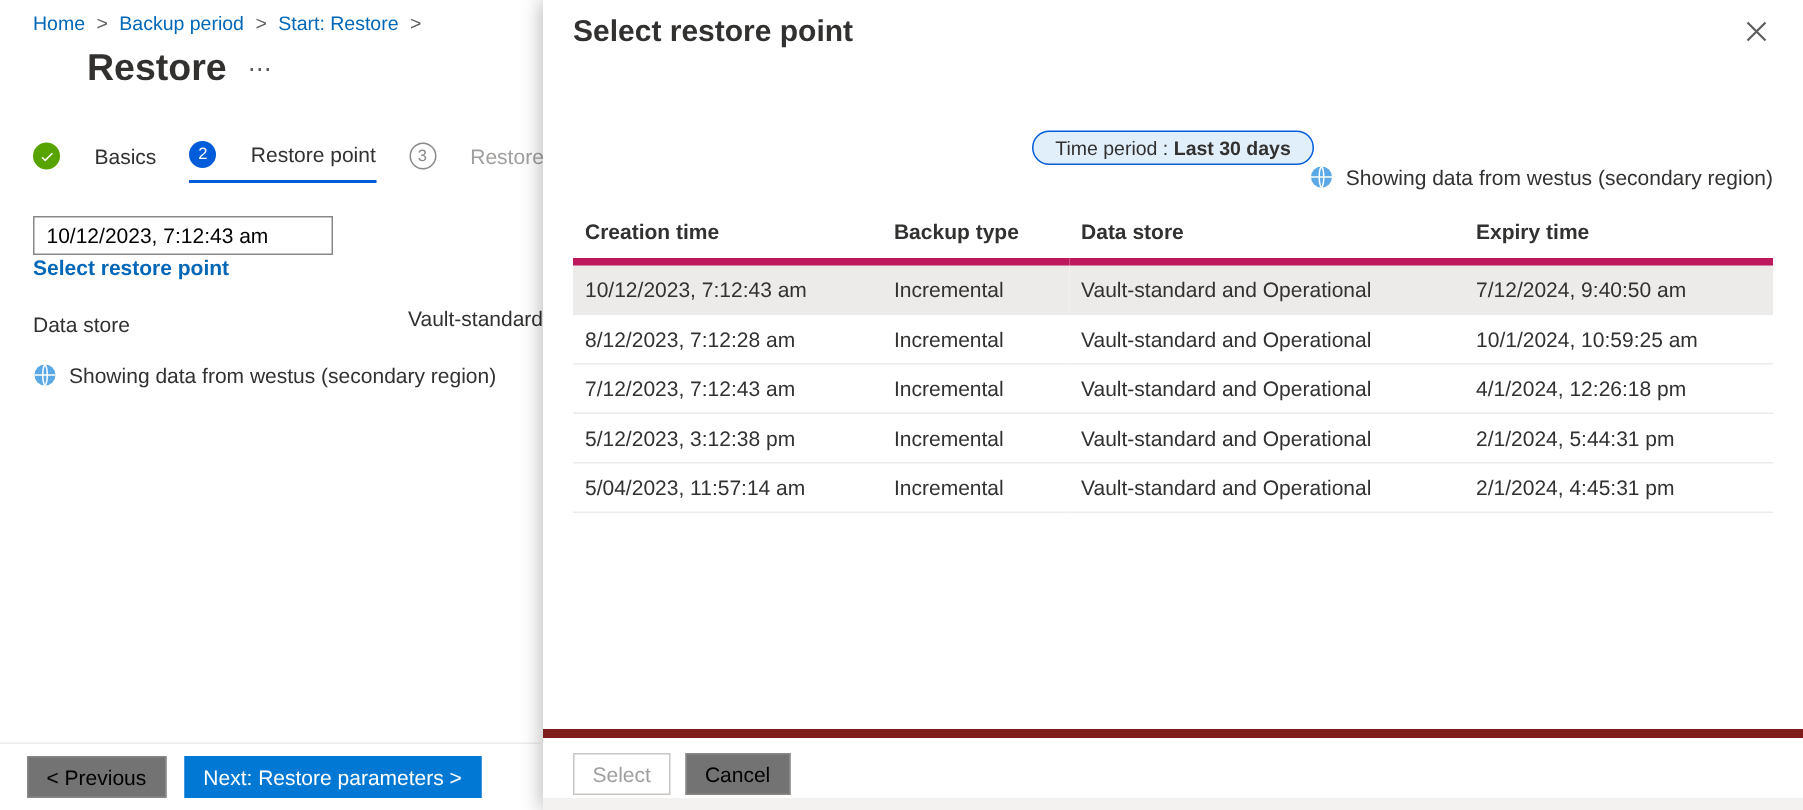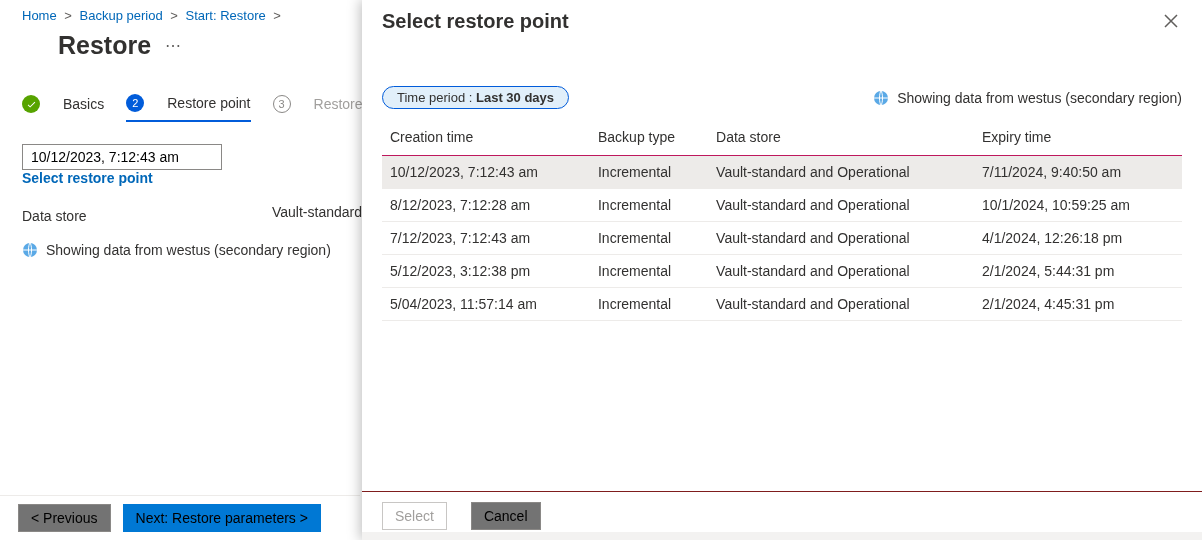--- a/index.html
+++ b/index.html
@@ -35,40 +35,40 @@
   .req { color: #a4262c; }
   .form-row .ctrl { }
   .form-row input[type=text] { border: 1px solid #8a8886; padding: 4px 8px; height: 26px; width: 200px; font-family: inherit; font-size: 14px; }
   .link { color: #0067b8; text-decoration: none; font-weight: 600; font-size: 14px; cursor: pointer; }
   .region-row { display: flex; align-items: center; gap: 8px; margin-top: 18px; }
   .globe { width: 16px; height: 16px; }
 
   
   .bottom-bar { position: absolute; left: 0; bottom: 0; width: 360px; border-top: 1px solid #edebe9; padding: 8px 18px; display: flex; gap: 12px; background: #fff; }
   .btn { font-family: inherit; font-size: 14px; padding: 4px 12px; height: 28px; cursor: pointer; border: 1px solid #8a8886; background: #737373; }
-  .btn.primary { background: #0078d4; color: #000000; border-color: #0078d4; }
+  .btn.primary { background: #0078d4; color: #ffffff; border-color: #0078d4; }
 
   
   .panel { position: absolute; top: 0; right: 0; width: 840px; height: 540px; background: #fff; box-shadow: -2px 0 12px rgba(0,0,0,0.25); display: flex; flex-direction: column; }
   .panel-head { display: flex; align-items: flex-start; padding: 10px 20px 8px 20px; }
   .panel-title { font-size: 20px; font-weight: 600; flex: 1; }
   .close { font-size: 16px; color: #605e5c; cursor: pointer; padding: 4px; }
 
-  .panel-tools { display: flex; align-items: center; padding: 42px 20px 10px; }
+  .panel-tools { display: flex; align-items: center; padding: 42px 20px 10px; flex-direction: column; }
   .pill { border: 1px solid #015cda; background: #e1effa; border-radius: 16px; padding: 3px 14px; font-size: 13px; color: #323130; }
   .pill .bold { font-weight: 600; }
   .panel-region { margin-left: auto; display: flex; align-items: center; gap: 8px; font-size: 14px; }
 
   .table-wrap { padding: 0 20px; flex: 1; overflow: auto; }
   table { width: 100%; border-collapse: collapse; }
-  th { text-align: left; font-weight: 400; font-size: 14px; padding: 10px 8px; border-bottom: 1px solid #be185d; }
+  th { text-align: left; font-weight: 700; font-size: 14px; padding: 10px 8px; border-bottom: 5px solid #be185d; }
   td { padding: 8px 8px; border-bottom: 1px solid #edebe9; font-size: 14px; }
   tbody tr.selected { background: #edebe9; }
 
-  .panel-foot { border-top: 1px solid #7f1d1d; padding: 10px 20px; display: flex; gap: 24px; align-items: flex-end; }
+  .panel-foot { border-top: 6px solid #7f1d1d; padding: 10px 20px; display: flex; gap: 10px; align-items: flex-end; }
   .btn.disabled { color: #a19f9d; border-color: #c8c6c4; cursor: default; background:#fff;}
 
   .panel-scroll-track { position:absolute; left:0; right:0; bottom:0; height:8px; background:#f3f2f1;}
 </style>
 </head>
 <body>
 
 <div class="breadcrumb">
   <a href="#">Home</a>
   <span class="sep">&gt;</span>
@@ -160,21 +160,21 @@
           <th>Backup type</th>
           <th>Data store</th>
           <th>Expiry time</th>
         </tr>
       </thead>
       <tbody id="rows">
           <tr class="selected">
             <td>10/12/2023, 7:12:43 am</td>
             <td>Incremental</td>
             <td>Vault-standard and Operational</td>
-            <td>7/11/2024, 9:40:50 am</td>
+            <td>7/12/2024, 9:40:50 am</td>
           </tr>
           <tr>
             <td>8/12/2023, 7:12:28 am</td>
             <td>Incremental</td>
             <td>Vault-standard and Operational</td>
             <td>10/1/2024, 10:59:25 am</td>
           </tr>
           <tr>
             <td>7/12/2023, 7:12:43 am</td>
             <td>Incremental</td>

